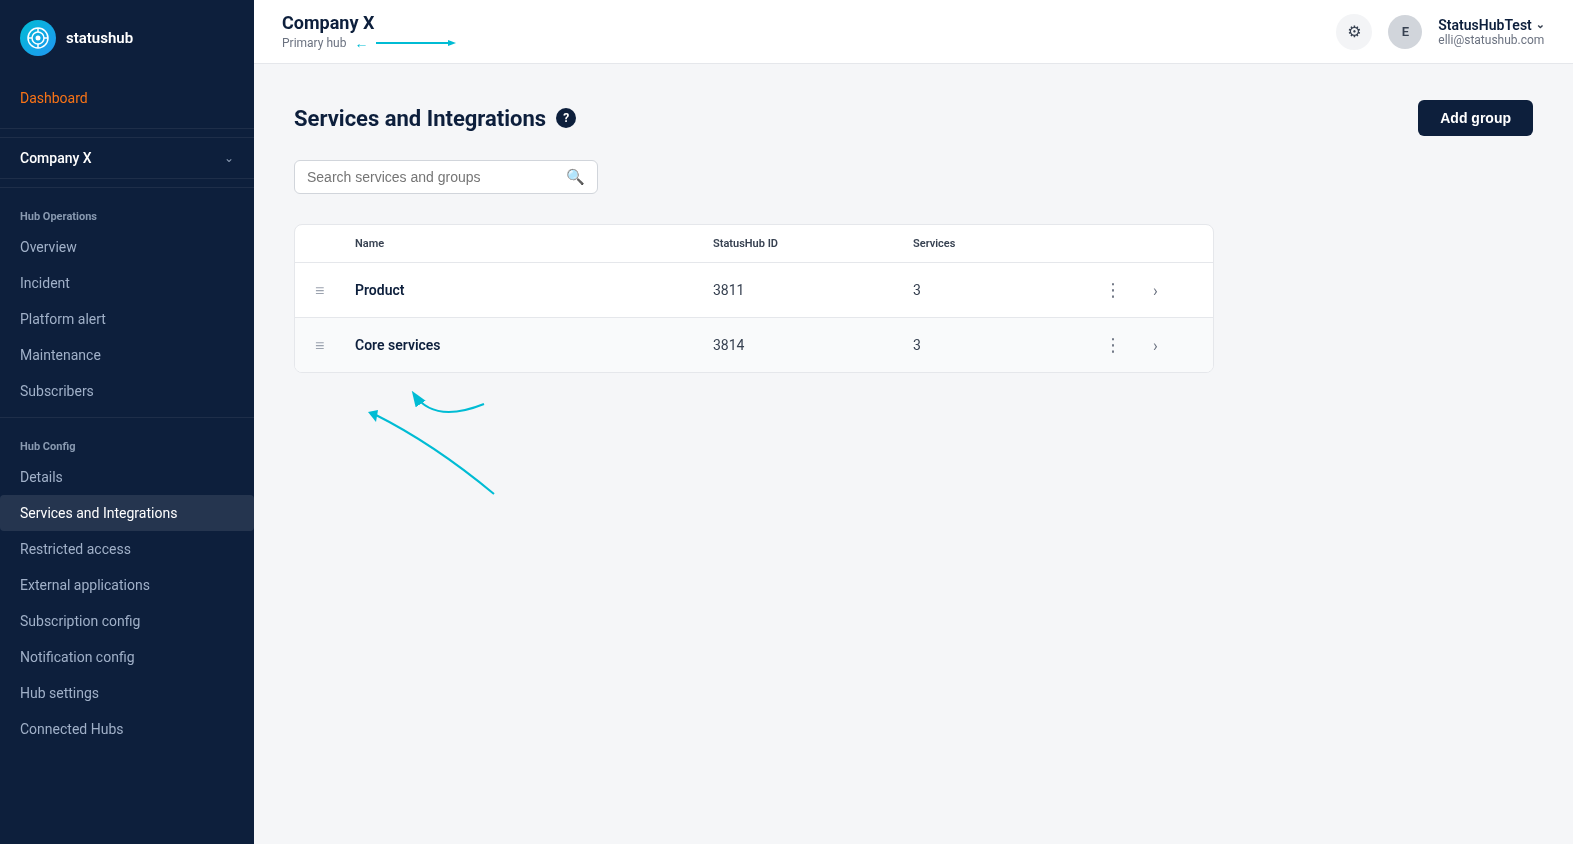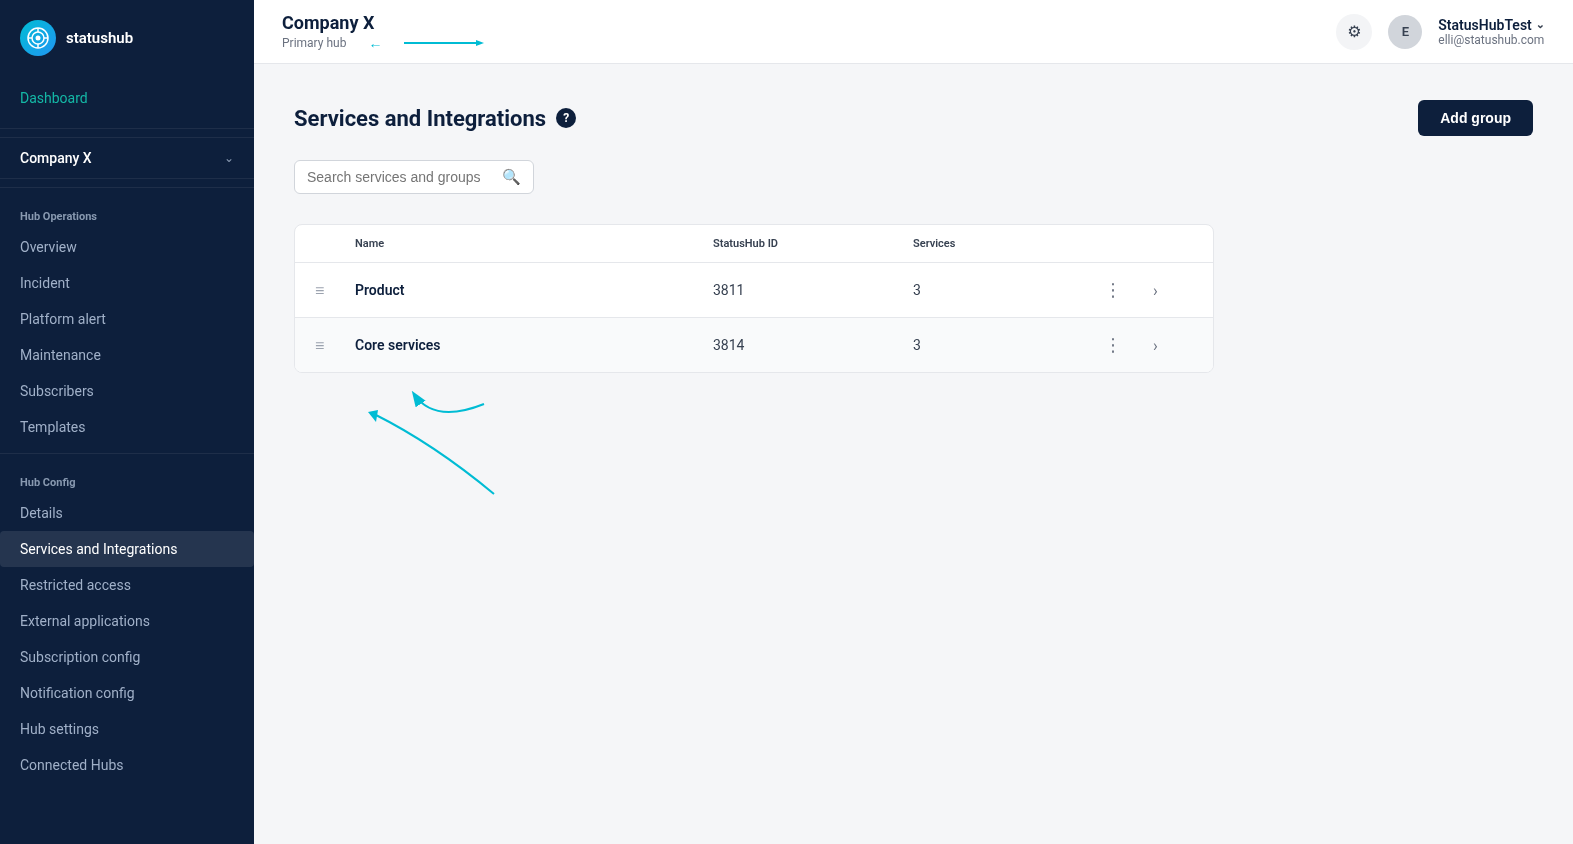--- a/index.html
+++ b/index.html
@@ -70,21 +70,21 @@
 
     .sidebar-divider {
       height: 1px;
       background: rgba(255,255,255,0.07);
       margin: 8px 0;
     }
 
     .dashboard-link {
       padding: 14px 20px;
       font-size: 14px;
-      color: #14b8a6;
+      color: #f97316;
       cursor: pointer;
     }
 
     
     .main {
       flex: 1;
       display: flex;
       flex-direction: column;
       height: 100%;
       overflow: hidden;
@@ -105,21 +105,21 @@
     .topbar-title {
       font-size: 18px;
       font-weight: 700;
       color: #0d1f3c;
     }
     .topbar-subtitle {
       font-size: 12px;
       color: #6b7280;
       display: flex;
       align-items: center;
-      gap: 22px;
+      gap: 8px;
       margin-top: 2px;
     }
     .topbar-subtitle-arrow {
       color: #00bcd4;
       font-size: 14px;
     }
     .topbar-right {
       display: flex;
       align-items: center;
       gap: 16px;
@@ -194,21 +194,21 @@
       cursor: pointer;
     }
 
     .search-bar {
       display: flex;
       align-items: center;
       border: 1px solid #d1d5db;
       border-radius: 6px;
       background: #fff;
       padding: 7px 12px;
-      width: 240px;
+      width: 304px;
       margin-bottom: 30px;
     }
     .search-bar input {
       border: none;
       outline: none;
       font-size: 14px;
       color: #374151;
       flex: 1;
       background: transparent;
     }
@@ -294,21 +294,20 @@
 
   <div class="sidebar-divider"></div>
 
   <div class="sidebar-section-header">Hub Operations</div>
 
   <div class="sidebar-nav-link">Overview</div>
   <div class="sidebar-nav-link">Incident</div>
   <div class="sidebar-nav-link">Platform alert</div>
   <div class="sidebar-nav-link">Maintenance</div>
   <div class="sidebar-nav-link">Subscribers</div>
-  <div class="sidebar-nav-link">Templates</div>
 
   <div class="sidebar-divider"></div>
 
   <div class="sidebar-section-header">Hub Config</div>
 
   <div class="sidebar-nav-link">Details</div>
   <div class="sidebar-nav-link active-item">Services and Integrations</div>
   <div class="sidebar-nav-link">Restricted access</div>
   <div class="sidebar-nav-link">External applications</div>
   <div class="sidebar-nav-link">Subscription config</div>

